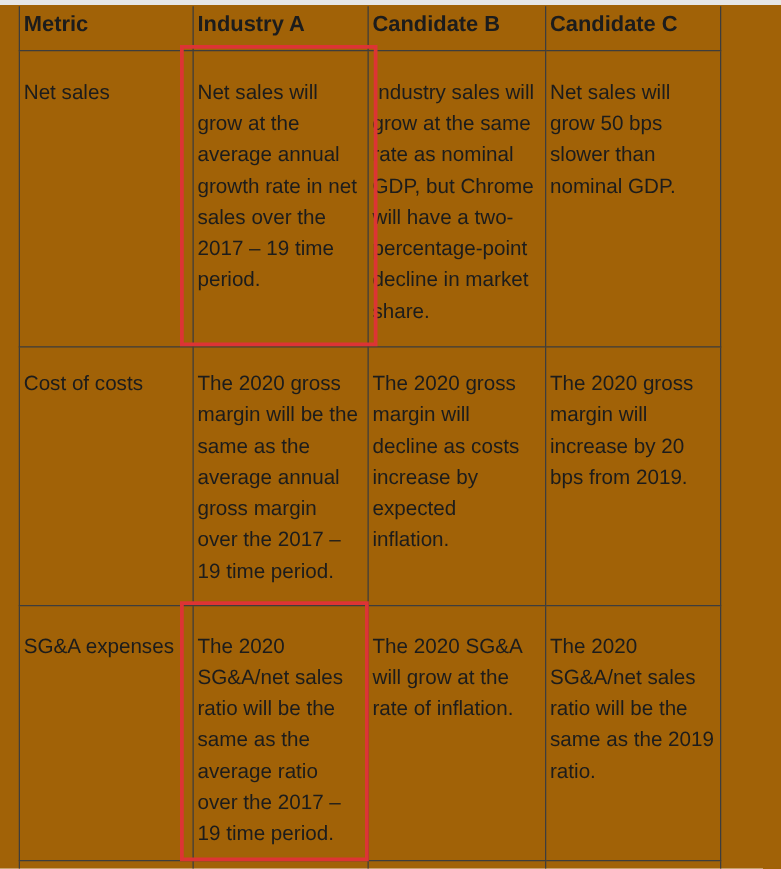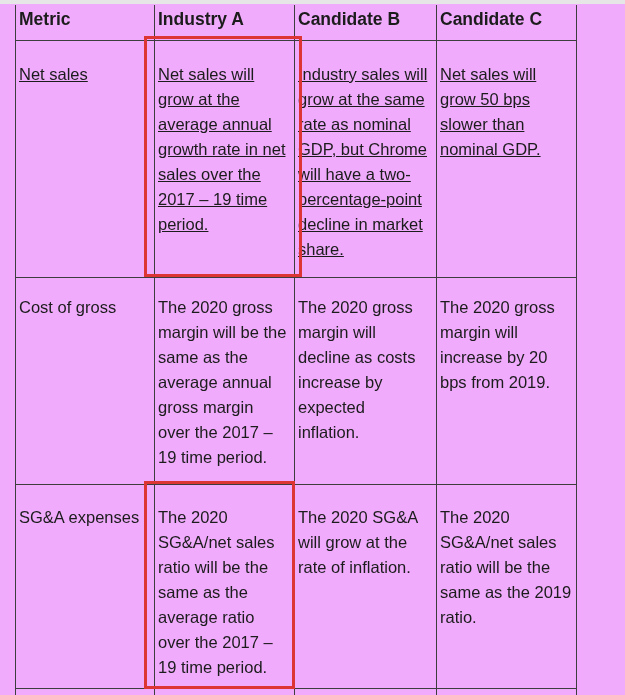--- a/index.html
+++ b/index.html
@@ -5,21 +5,21 @@
   * { margin: 0; padding: 0; box-sizing: border-box; }
   html, body { background: #ffffff; }
   body {
     width: 625px; height: 695px;
     font-family: "Liberation Sans", sans-serif;
     color: var(--text, #1c1c1c);
   }
   .screen {
     position: relative;
     width: 625px; height: 695px;
-    background: #f0abfc;
+    background: #a16207;
     overflow: hidden;
   }
   .top-strip {
     position: absolute; top: 0; left: 0;
     width: 625px; height: 4px;
     background: var(--top-strip, #e6e6e6);
   }
   table.grid {
     position: absolute; left: 15px; top: 5px;
     width: 561px;
@@ -37,21 +37,21 @@
     overflow: visible;
   }
   .grid thead th {
     border-top: none;
     height: 35px;
     font-weight: bold;
     font-size: 17.5px;
     line-height: 24px;
     padding-top: 2px;
   }
-  tr.row-net-sales td   { height: 237px; padding-top: 21px; text-decoration: underline; }
+  tr.row-net-sales td   { height: 237px; padding-top: 21px; }
   tr.row-cost-sales td  { height: 207px; padding-top: 17px; }
   tr.row-sga td         { height: 204px; padding-top: 20px; }
   tr.row-partial td     { height: 40px; }
   .annotation {
     position: absolute;
     border: 3px solid var(--annotation, #dd3434);
     background: transparent;
     z-index: 5;
     pointer-events: none;
   }
@@ -96,21 +96,21 @@
 will have a two-
 percentage-point
 decline in market
 share.</td>
         <td>Net sales will
 grow 50 bps
 slower than
 nominal GDP.</td>
       </tr>
       <tr class="row-cost-sales">
-        <td>Cost of gross</td>
+        <td>Cost of costs</td>
         <td>The 2020 gross
 margin will be the
 same as the
 average annual
 gross margin
 over the 2017 –
 19 time period.</td>
         <td>The 2020 gross
 margin will
 decline as costs

